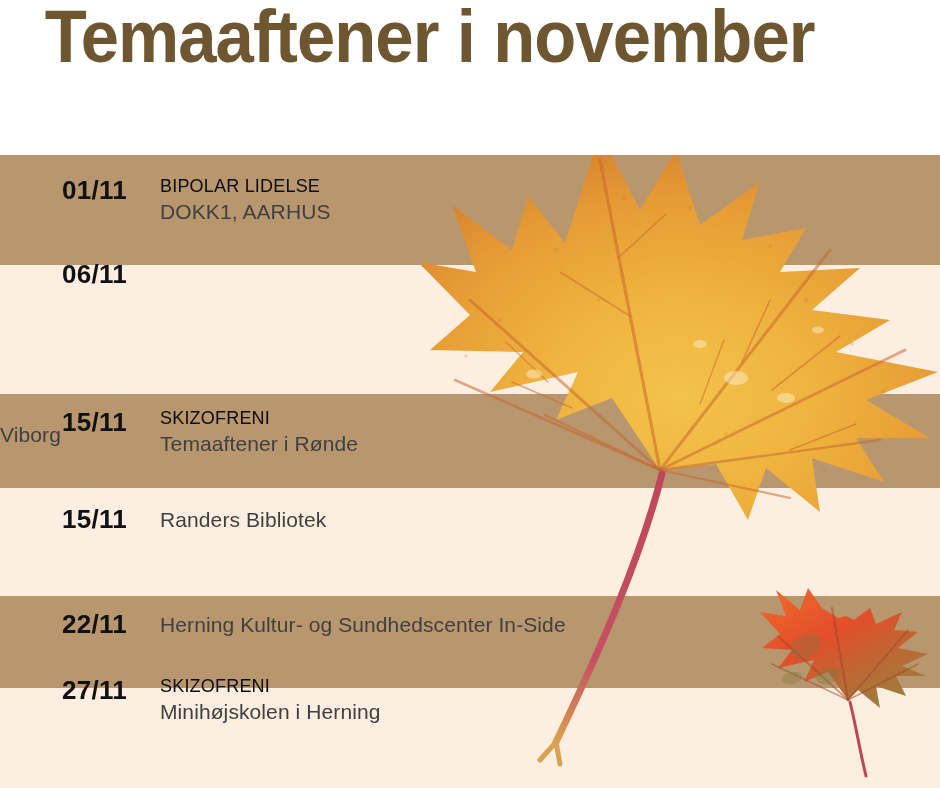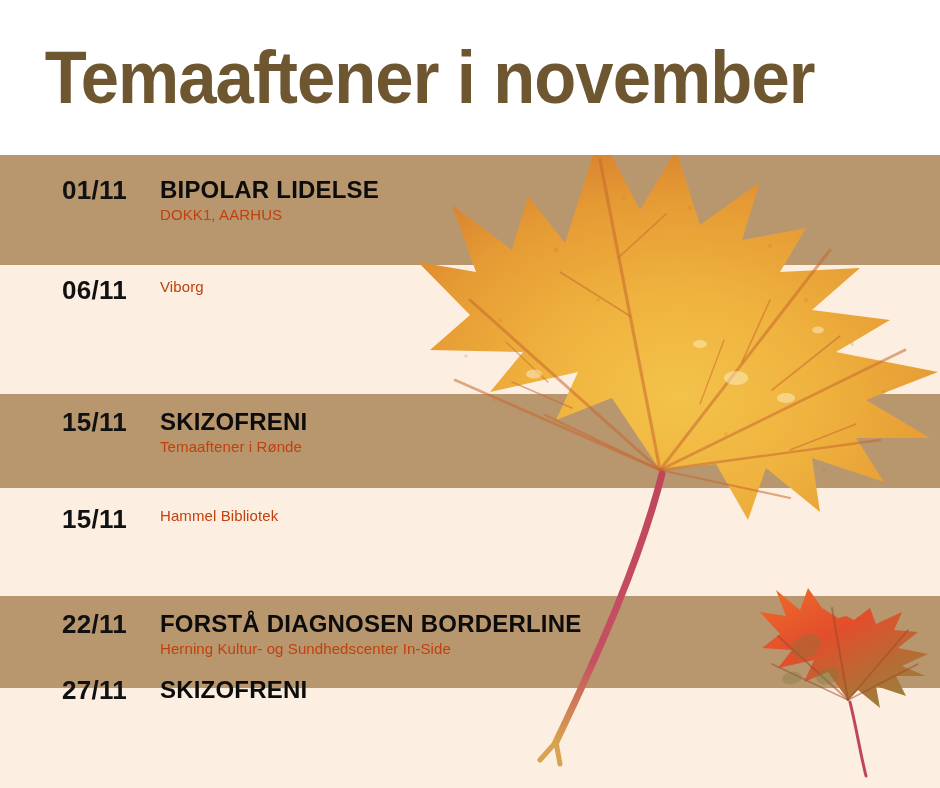--- a/index.html
+++ b/index.html
@@ -19,21 +19,21 @@
   }
 
   
   .header {
     position:absolute;
     left:0; top:0;
     width:940px; height:155px;
     background:#ffffff;
     z-index:6;
     display:flex;
-    align-items:center;
+    align-items:flex-start;
   }
   .header-title {
     font-family:"Liberation Sans", sans-serif;
     font-weight:700;
     font-size:74px;
     letter-spacing:-1px;
     color:#6E5730;
     padding-left:48px;
     transform:scaleX(0.93);
     transform-origin:left center;
@@ -69,41 +69,41 @@
     padding-left:62px;
     font-size:26px;
     font-weight:700;
     color:#111111;
     letter-spacing:0.3px;
     line-height:1.1;
     white-space:nowrap;
   }
   .row-body { flex:1 1 auto; padding-right:10px; }
   .row-title {
-    font-size:24px;
-    font-weight:700;
+    font-size:18px;
+    font-weight:400;
     color:#0c0c0c;
     letter-spacing:0.2px;
     line-height:1.18;
     text-transform:uppercase;
     white-space:pre-line;
   }
   .row-venue {
-    font-size:15px;
+    font-size:21px;
     font-weight:400;
-    color:#c2410c;
+    color:#404040;
     line-height:1.25;
     margin-top:2px;
     letter-spacing:0.1px;
     white-space:nowrap;
   }
 
   
   #row-0 { top:176px; }
-  #row-1 { top:276px; }
+  #row-1 { top:260px;flex-direction:column; }
   #row-2 { top:408px; }
   #row-3 { top:505px; }
   #row-4 { top:610px;justify-content:center; }
   #row-5 { top:676px; }
 </style>
 </head>
 <body>
 
 <div id="poster">
 
@@ -244,31 +244,31 @@
       <div class="row" id="row-2">
         <div class="row-date">15/11</div>
         <div class="row-body">
           <div class="row-title">SKIZOFRENI</div>
           <div class="row-venue">Temaaftener i Rønde</div>
         </div>
       </div>
       <div class="row" id="row-3">
         <div class="row-date">15/11</div>
         <div class="row-body">
-          <div class="row-venue">Hammel Bibliotek</div>
+          <div class="row-venue">Randers Bibliotek</div>
         </div>
       </div>
       <div class="row" id="row-4">
         <div class="row-date">22/11</div>
         <div class="row-body">
-          <div class="row-title">FORSTÅ DIAGNOSEN BORDERLINE</div>
           <div class="row-venue">Herning Kultur- og Sundhedscenter In-Side</div>
         </div>
       </div>
       <div class="row" id="row-5">
         <div class="row-date">27/11</div>
         <div class="row-body">
           <div class="row-title">SKIZOFRENI</div>
+          <div class="row-venue">Minihøjskolen i Herning</div>
         </div>
       </div>
     </div>
 
 </div>
 
 </body></html>

